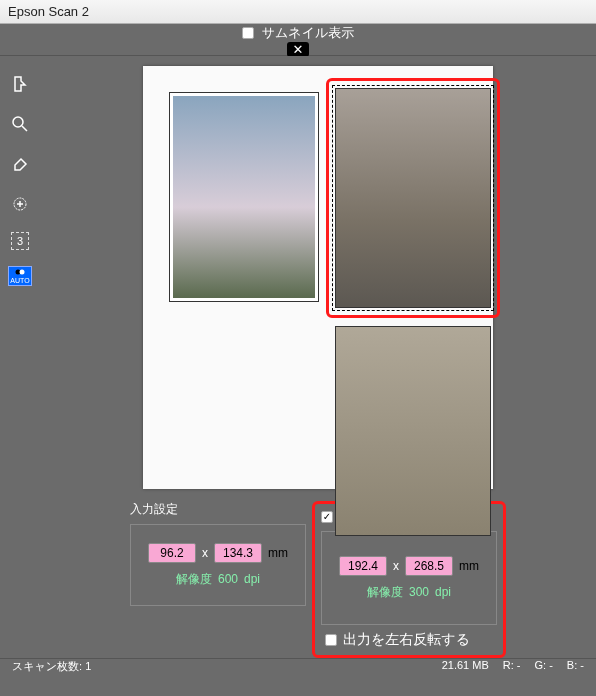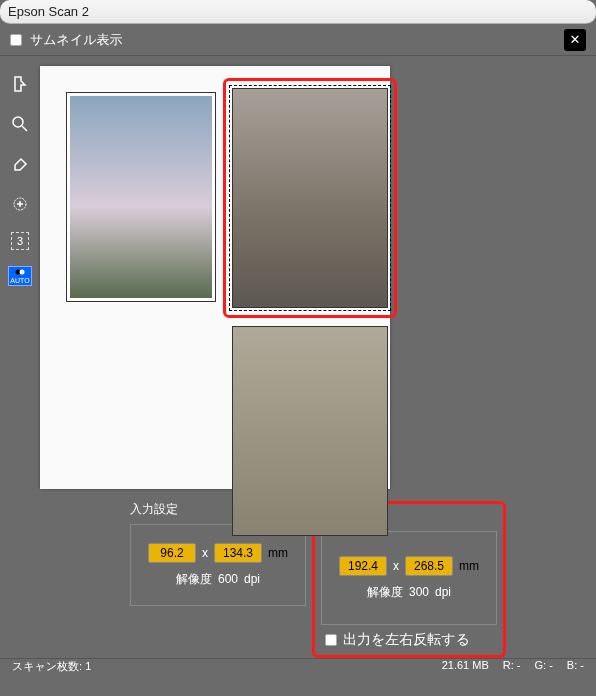--- a/index.html
+++ b/index.html
@@ -13,30 +13,30 @@
 }
 .title-bar {
   height: 24px;
   background: linear-gradient(#f6f6f6, #e8e8e8);
   border-bottom: 1px solid #b0b0b0;
   display: flex;
   align-items: center;
   padding: 0 8px;
   color: #222;
   font-size: 13px;
-  border-radius: 10px;
 }
 .thumb-bar {
   height: 32px;
   background: #6b6b6b;
   display: flex;
   align-items: center;
   padding: 0 10px;
   justify-content: space-between;
   border-bottom: 1px solid #555;
+  flex-direction: column;
 }
 .thumb-left { display: flex; align-items: center; gap: 8px; }
 .checkbox {
   width: 12px; height: 12px; border: 1px solid #aaa; border-radius: 2px;
   background: #fff; display: inline-flex; align-items: center; justify-content: center;
 }
 .checkbox.checked::after { content: "✓"; font-size: 10px; color: #000; line-height: 1; }
 .thumb-bar span { color: #fff; font-size: 13px; }
 .close-btn {
   width: 22px; height: 22px; background: #000; color: #fff; border-radius: 3px;
@@ -73,20 +73,21 @@
   width: 18px; height: 18px;
   border: 1px dashed #ddd;
   color: #fff; font-size: 11px;
   display: flex; align-items: center; justify-content: center;
 }
 .preview-area {
   flex: 1;
   background: #6b6b6b;
   display: flex;
   flex-direction: column;
+  align-items: center;
 }
 .preview-canvas {
   margin-top: 10px;
   width: 350px;
   height: 470px;
   background: #fafafa;
   position: relative;
   box-shadow: 0 0 3px rgba(0,0,0,0.4);
 }
 .photo {
@@ -125,27 +126,27 @@
 .panel-title { margin-bottom: 6px; display: flex; align-items: center; gap: 6px; }
 .panel-body {
   border: 1px solid #888;
   padding: 8px;
   display: flex; flex-direction: column; gap: 8px; align-items: center;
   height: 82px; justify-content: center;
 }
 .row { display: flex; align-items: center; gap: 6px; }
 .num-input {
   width: 48px; height: 20px;
-  background: #eab308; border: 1px solid #888; border-radius: 2px;
+  background: #f9a8d4; border: 1px solid #888; border-radius: 2px;
   text-align: center; font-size: 12px; color: #000;
   display: flex; align-items: center; justify-content: center;
 }
 .unit { color: #000000; font-size: 12px; }
 .sep { color: #fff; }
-.label-res { color: #ffffff; font-size: 12px; }
+.label-res { color: #86efac; font-size: 12px; }
 .output-panel-wrap {
   border: 3px solid #ff1a1a; border-radius: 6px; padding: 4px 6px 6px; flex: 1;
 }
 .output-panel .panel-body { height: 94px; }
 .spinner { display:flex; flex-direction:column; border:1px solid #888; border-radius:2px; width:10px; height:20px; }
 .spinner div { flex:1; display:flex; align-items:center; justify-content:center; font-size:6px; color:#fff; }
 .flip-row { margin-top: 6px; display:flex; align-items:center; gap:6px; color:#fff; font-size:14px; padding-left: 4px; }
 
 .status-bar {
   height: 26px; background: #6b6b6b;

